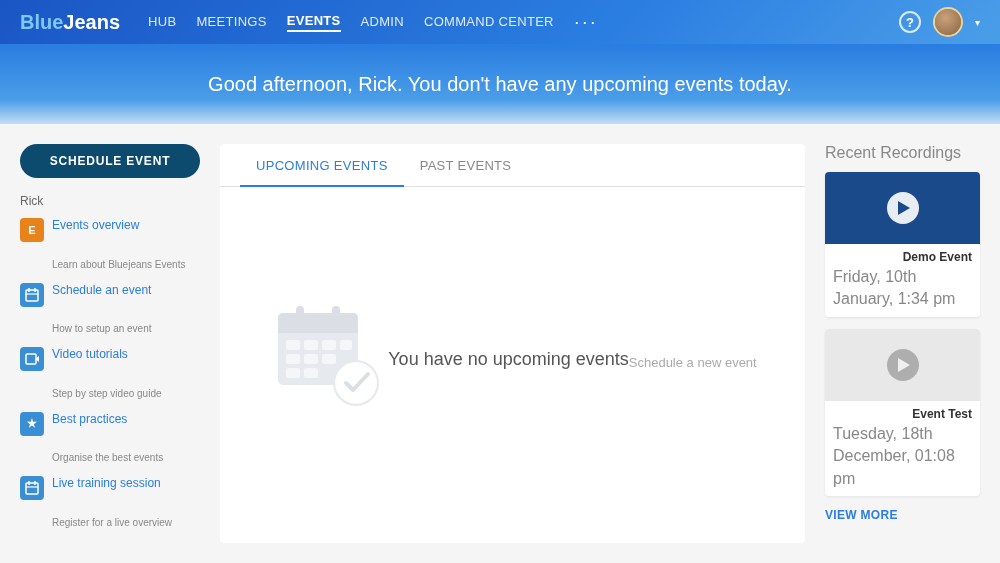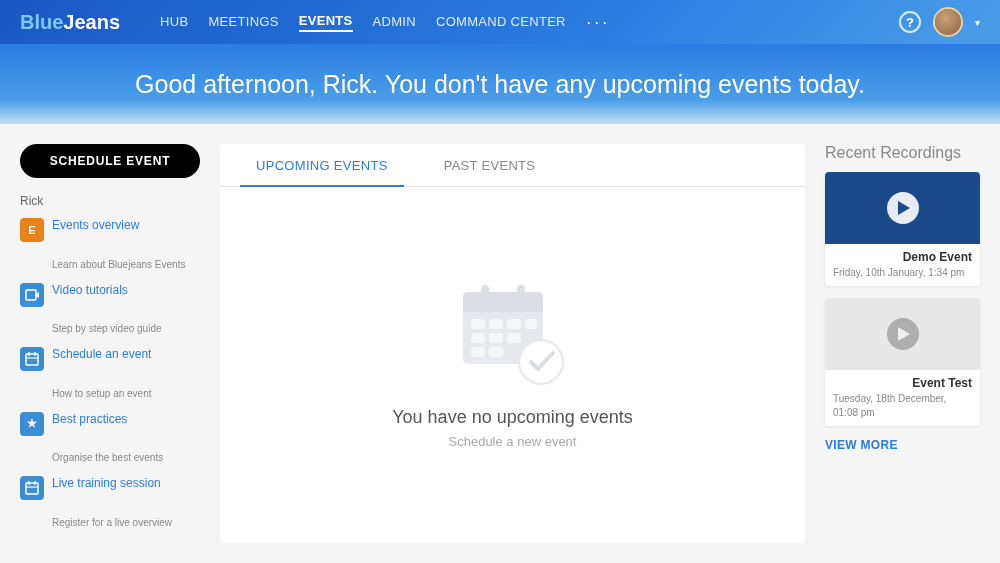--- a/index.html
+++ b/index.html
@@ -11,21 +11,21 @@
       height: 44px;
       display: flex;
       align-items: center;
       padding: 0 20px;
       position: relative;
     }
     .navbar-logo {
       color: white;
       font-size: 20px;
       font-weight: bold;
-      margin-right: 40px;
+      margin-right: 28px;
     }
     .navbar-logo span { color: #7ec8f8; }
     .nav-links {
       display: flex;
       align-items: center;
       gap: 20px;
       flex: 1;
     }
     .nav-link {
       color: rgba(255,255,255,0.85);
@@ -76,40 +76,40 @@
     
     .hero {
       background: linear-gradient(180deg, #2a7de1 0%, #4a9ee8 70%, #c5ddf5 100%);
       height: 80px;
       display: flex;
       align-items: center;
       justify-content: center;
     }
     .hero-text {
       color: white;
-      font-size: 25px;
+      font-size: 20px;
       font-weight: 300;
     }
 
     
     .main {
       background: #f5f5f5;
       display: flex;
       height: calc(563px - 44px - 80px);
       padding: 20px;
       gap: 20px;
     }
 
     
     .sidebar {
       width: 180px;
       flex-shrink: 0;
     }
     .schedule-btn {
-      background: #000000;
+      background: #0c4a6e;
       color: white;
       border: none;
       border-radius: 20px;
       padding: 10px 18px;
       font-size: 12px;
       font-weight: 700;
       letter-spacing: 0.8px;
       cursor: pointer;
       width: 100%;
       margin-bottom: 16px;
@@ -157,39 +157,38 @@
     .center {
       flex: 1;
       background: white;
       border-radius: 4px;
       overflow: hidden;
     }
     .tabs {
       display: flex;
       border-bottom: 1px solid #e0e0e0;
       padding: 0 20px;
-      gap: 24px;
     }
     .tab {
       padding: 14px 16px 12px;
       font-size: 13px;
       font-weight: 500;
       color: #888;
       cursor: pointer;
       border-bottom: 2px solid transparent;
       margin-bottom: -1px;
       letter-spacing: 0.3px;
     }
     .tab.active {
       color: #2a7de1;
       border-bottom: 2px solid #2a7de1;
     }
     .empty-state {
       display: flex;
-      flex-direction: column;
+      flex-direction: row;
       align-items: center;
       justify-content: center;
       height: calc(100% - 48px);
       padding: 20px;
     }
     .calendar-icon-wrapper {
       position: relative;
       margin-bottom: 16px;
     }
     .calendar-svg { opacity: 0.3; }
@@ -256,21 +255,21 @@
       padding: 6px 8px;
     }
     .recording-name {
       font-size: 12px;
       font-weight: 600;
       color: #333;
       margin-bottom: 2px;
       text-align: right;
     }
     .recording-date {
-      font-size: 10px;
+      font-size: 16px;
       color: #888;
       line-height: 1.4;
     }
     .view-more {
       font-size: 12px;
       color: #2a7de1;
       font-weight: 600;
       cursor: pointer;
       margin-top: 4px;
       letter-spacing: 0.3px;
@@ -308,48 +307,48 @@
 
   <div class="sidebar">
     <button class="schedule-btn">SCHEDULE EVENT</button>
     <div class="tips-label">Rick</div>
 
     <div class="tip-item">
       <div class="tip-icon orange">E</div>
       <div>
         <div class="tip-text-title">Events overview</div>
         <div class="tip-text-sub">Learn about Bluejeans Events</div>
-      </div>
-    </div>
-
-    <div class="tip-item">
-      <div class="tip-icon blue2">
-        <svg width="14" height="14" viewBox="0 0 14 14" fill="none">
-            <rect x="1" y="2" width="10" height="10" rx="1" stroke="white" stroke-width="1.5" fill="none"></rect>
-            <polygon points="10,7 14,4 14,10" fill="white"></polygon>
-          </svg>
-      </div>
-      <div>
-        <div class="tip-text-title">Video tutorials</div>
-        <div class="tip-text-sub">Step by step video guide</div>
       </div>
     </div>
 
     <div class="tip-item">
       <div class="tip-icon blue2">
         <svg width="14" height="14" viewBox="0 0 14 14" fill="none">
             <rect x="1" y="2" width="12" height="11" rx="1" stroke="white" stroke-width="1.5" fill="none"></rect>
             <line x1="4" y1="0" x2="4" y2="4" stroke="white" stroke-width="1.5"></line>
             <line x1="10" y1="0" x2="10" y2="4" stroke="white" stroke-width="1.5"></line>
             <line x1="1" y1="6" x2="13" y2="6" stroke="white" stroke-width="1.2"></line>
           </svg>
       </div>
       <div>
         <div class="tip-text-title">Schedule an event</div>
         <div class="tip-text-sub">How to setup an event</div>
+      </div>
+    </div>
+
+    <div class="tip-item">
+      <div class="tip-icon blue2">
+        <svg width="14" height="14" viewBox="0 0 14 14" fill="none">
+            <rect x="1" y="2" width="10" height="10" rx="1" stroke="white" stroke-width="1.5" fill="none"></rect>
+            <polygon points="10,7 14,4 14,10" fill="white"></polygon>
+          </svg>
+      </div>
+      <div>
+        <div class="tip-text-title">Video tutorials</div>
+        <div class="tip-text-sub">Step by step video guide</div>
       </div>
     </div>
 
     <div class="tip-item">
       <div class="tip-icon blue2">★</div>
       <div>
         <div class="tip-text-title">Best practices</div>
         <div class="tip-text-sub">Organise the best events</div>
       </div>
     </div>

